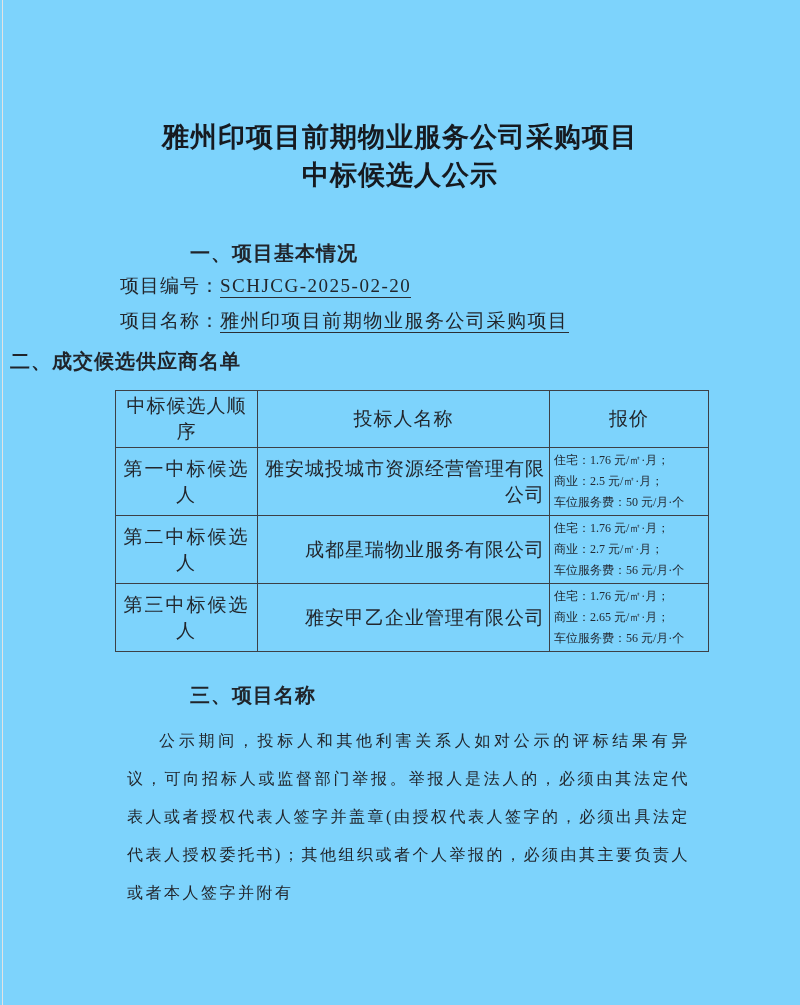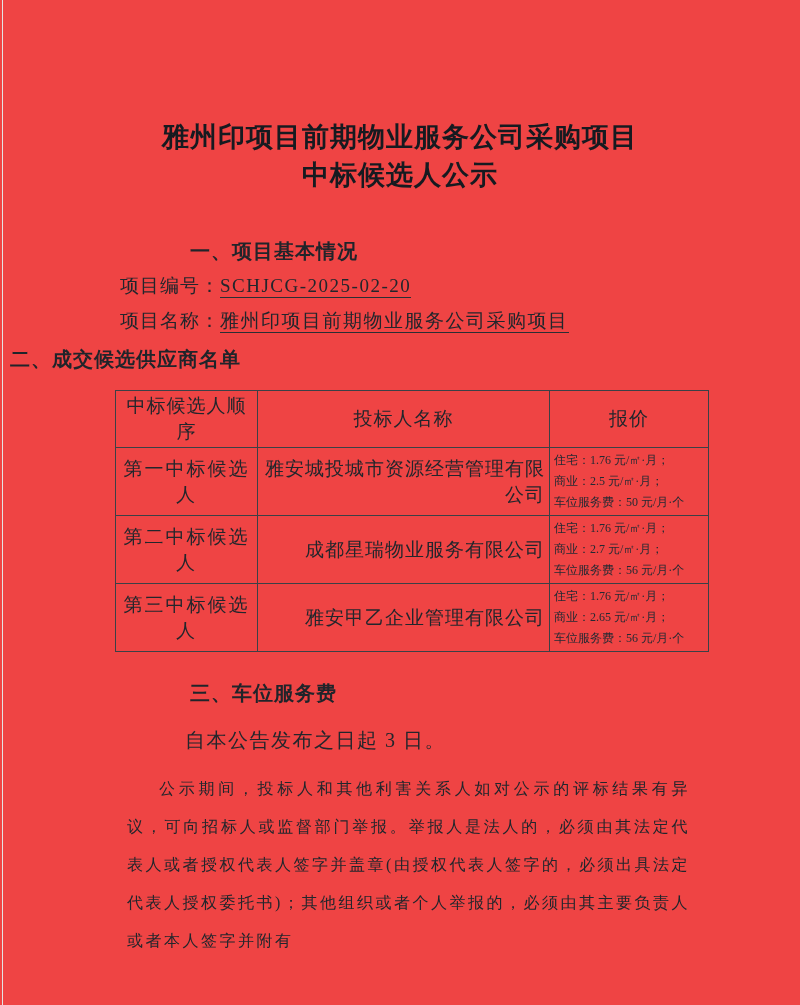--- a/index.html
+++ b/index.html
@@ -5,21 +5,21 @@
   html, body {
     margin: 0;
     padding: 0;
     background: #f4f4f4;
   }
   .page {
     position: relative;
     width: 800px;
     height: 1005px;
     margin: 0 auto;
-    background: #ef4444;
+    background: #7dd3fc;
     color: #1c1c1c;
     overflow: hidden;
     font-family: "Liberation Serif", "DejaVu Serif", serif;
   }
   
   .scan-edge {
     position: absolute;
     left: 2px;
     top: 0;
     width: 1px;
@@ -31,21 +31,21 @@
     text-align: center;
     font-family: "Liberation Sans", "DejaVu Sans", sans-serif;
     font-weight: bold;
     font-size: 27px;
     line-height: 38px;
     color: #161a20;
     letter-spacing: 1px;
   }
   .section-heading {
     margin: 0 0 0 190px;
-    font-family: Liberation Mono, monospace;
+    font-family: Liberation Sans, sans-serif;
     font-weight: bold;
     font-size: 20px;
     line-height: 30px;
     color: #20242a;
     letter-spacing: 1px;
   }
   .heading-1 { margin-top: 44px; }
   .heading-2 { margin-top: 8px; margin-left: 10px; }
   .heading-3 { margin-top: 28px; }
   .detail-line {
@@ -179,18 +179,17 @@
         <td class="bidder-cell">雅安甲乙企业管理有限公司</td>
         <td class="quote-cell">
           <div class="quote-line">住宅：1.76 元/㎡·月；</div>
           <div class="quote-line">商业：2.65 元/㎡·月；</div>
           <div class="quote-line">车位服务费：56 元/月·个</div>
         </td>
       </tr>
     </tbody>
   </table>
 
-  <div class="section-heading heading-3">三、车位服务费</div>
+  <div class="section-heading heading-3">三、项目名称</div>
 
-  <div class="para para-term">自本公告发布之日起 3 日。</div>
 
   <div class="para para-body">公示期间，投标人和其他利害关系人如对公示的评标结果有异议，可向招标人或监督部门举报。举报人是法人的，必须由其法定代表人或者授权代表人签字并盖章(由授权代表人签字的，必须出具法定代表人授权委托书)；其他组织或者个人举报的，必须由其主要负责人或者本人签字并附有</div>
 </div>
 
 </body></html>

